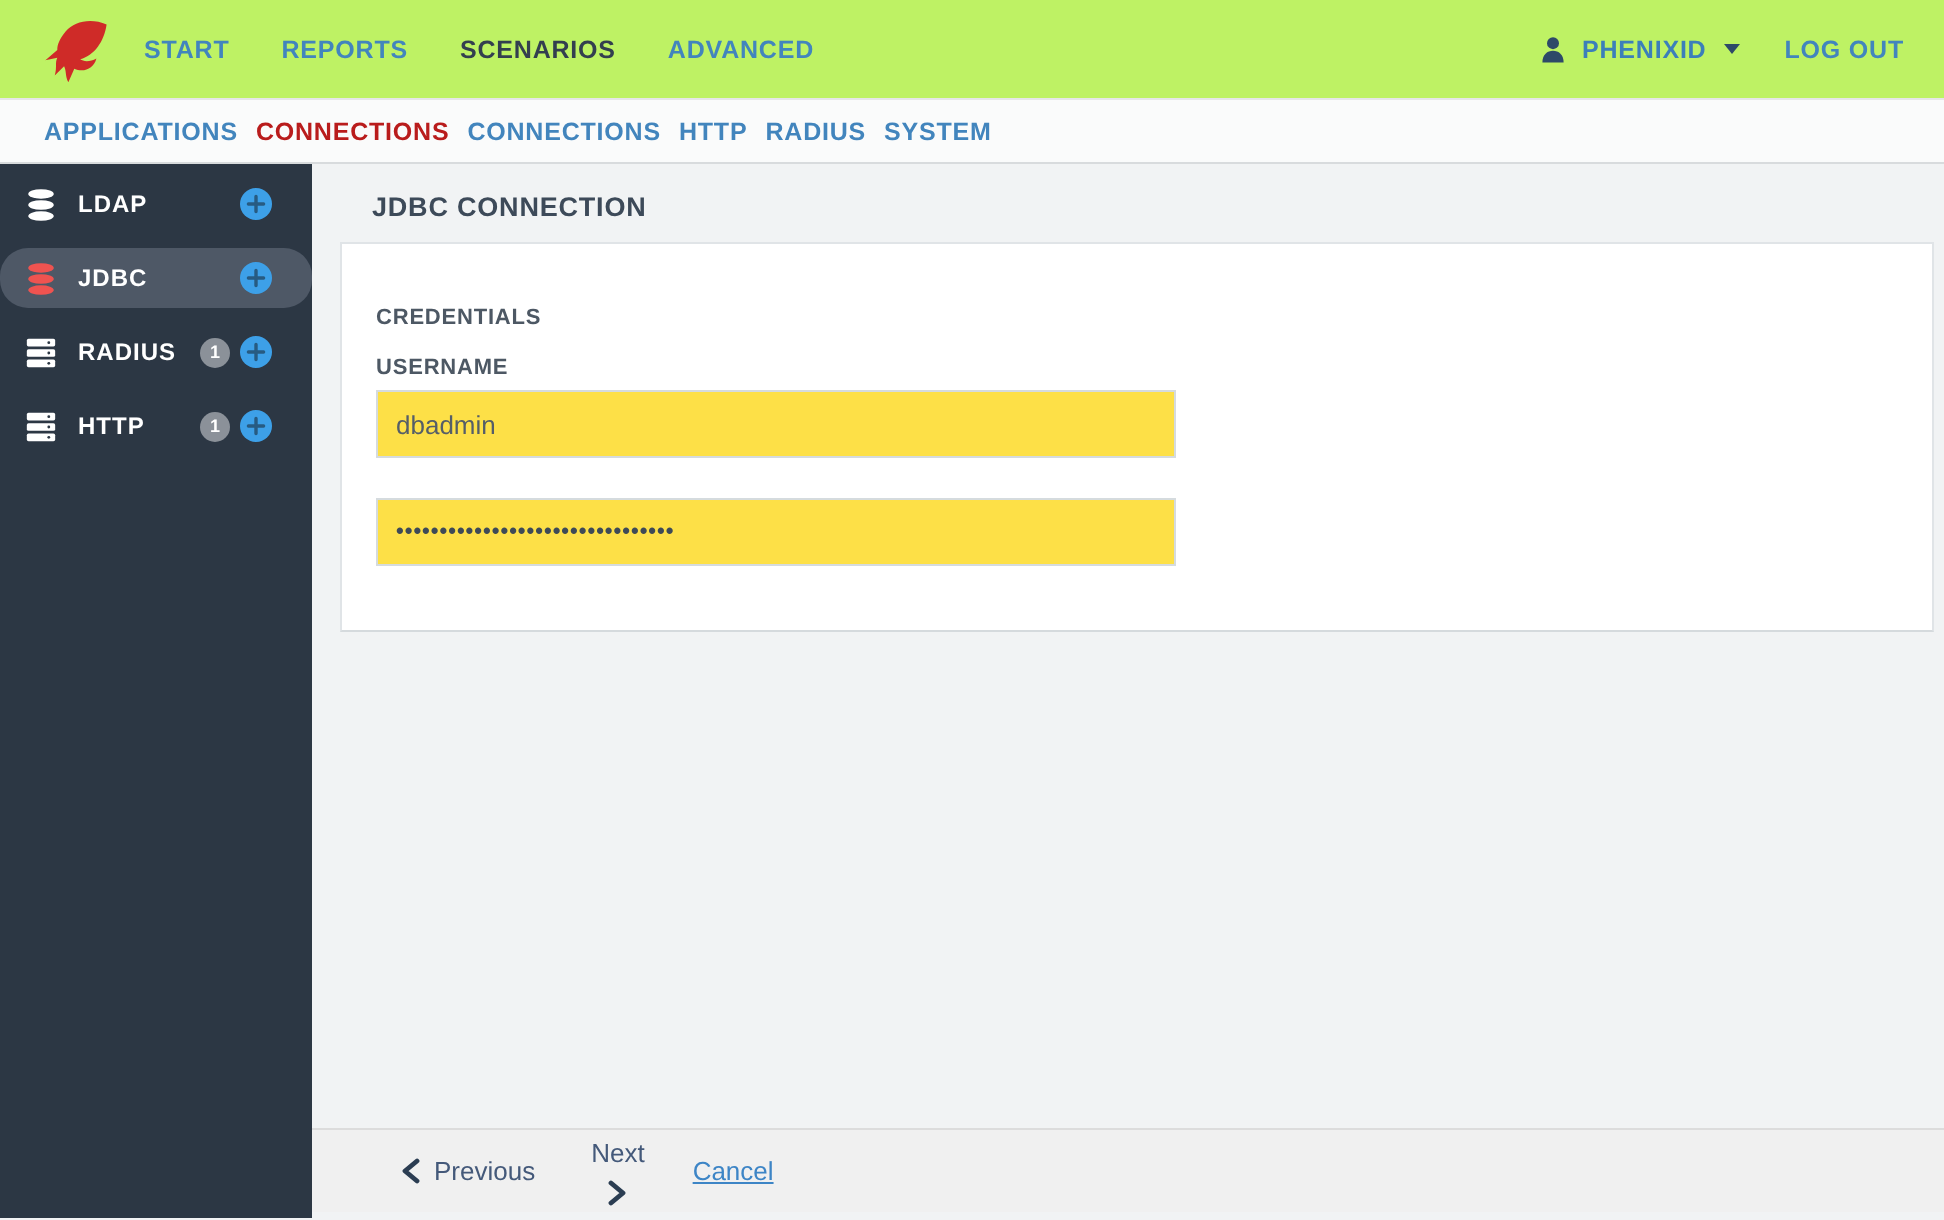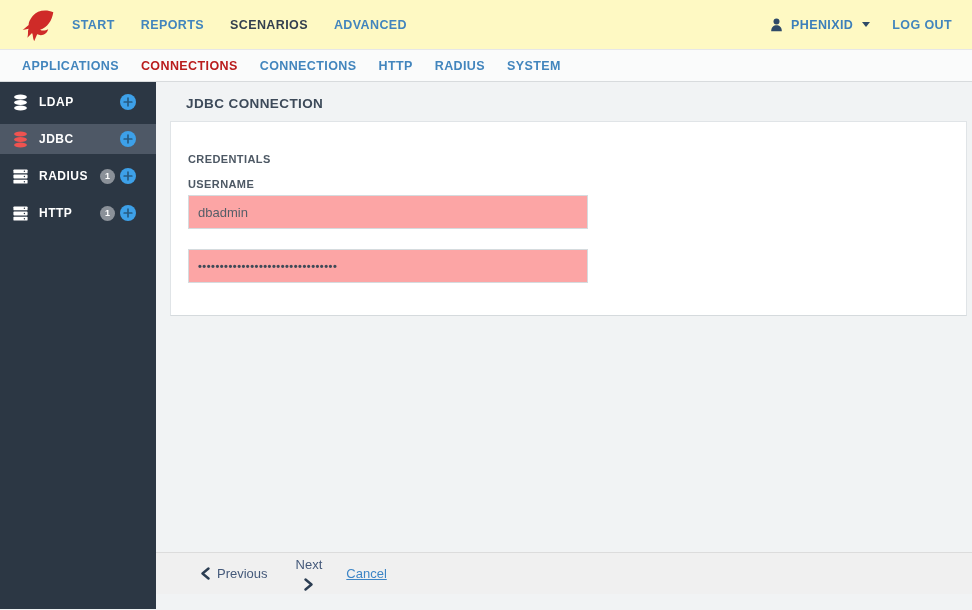--- a/index.html
+++ b/index.html
@@ -5,48 +5,48 @@
   * { margin:0; padding:0; box-sizing:border-box; }
   html,body { width:972px; height:610px; }
   body {
     font-family:"Liberation Sans", sans-serif;
     background:#f1f3f4;
     overflow:hidden;
     position:relative;
   }
   
   .topnav {
-    height:50px; background:#fef9c3; border-bottom:1px solid #e6e7e8;
+    height:50px; background:#bef264; border-bottom:1px solid #e6e7e8;
     display:flex; align-items:center; padding:0 20px;
   }
   .logo { width:36px; height:36px; display:flex; align-items:center; justify-content:center; margin-right:16px; cursor:pointer; }
   .topnav-links { display:flex; align-items:center; gap:26px; }
   .topnav a, .subnav a {
     text-decoration:none; font-size:12.5px; font-weight:600;
     color:#4285bd; letter-spacing:.4px; cursor:pointer;
   }
   .topnav a.active { color:#333f4f; font-weight:700; }
   .topnav-right { margin-left:auto; display:flex; align-items:center; gap:22px; }
   .usermenu { display:flex; align-items:center; gap:7px; cursor:pointer; }
   .usermenu .uname { font-size:12.5px; font-weight:600; color:#3c7fba; letter-spacing:.4px; }
   .caret { width:0; height:0; border-left:4.5px solid transparent; border-right:4.5px solid transparent; border-top:5px solid #2e4a68; margin-left:2px; }
   
   .subnav {
     height:32px; background:#fafbfb; border-bottom:1px solid #d8dbdd;
-    display:flex; align-items:center; gap:22px; padding:0 22px;
+    display:flex; align-items:center; gap:9px; padding:0 22px;
   }
   .subnav a.active { color:#b91c1c; font-weight:700; }
   
   .page-body { display:flex; height:527px; }
   .sidebar { width:156px; background:#2c3744; padding-top:5px; flex:none; }
   .side-item {
     height:30px; margin-bottom:7px; display:flex; align-items:center;
     padding:0 20px 0 12px; cursor:pointer;
   }
-  .side-item.selected { background:#4e5866; }
+  .side-item.selected { background:#4e5866;border-radius:14px; }
   .side-item .s-icon { width:18px; height:18px; margin-right:9px; flex:none; display:flex; align-items:center; }
   .side-item .s-label {
     color:#ffffff; font-size:12px; font-weight:700; letter-spacing:.5px; flex:1;
   }
   .badge {
     width:15px; height:15px; border-radius:50%; background:#8b9199;
     color:#fff; font-size:9px; font-weight:700; display:flex; align-items:center;
     justify-content:center; margin-right:5px;
   }
   .plus-btn { width:16px; height:16px; cursor:pointer; flex:none; display:flex; }
@@ -63,28 +63,28 @@
   .section-title {
     font-size:11px; font-weight:700; color:#4d5864; letter-spacing:.4px; margin-bottom:13px;
   }
   .field-label {
     font-size:11px; font-weight:700; color:#4d5864; letter-spacing:.4px;
     display:block; margin-bottom:5px;
   }
   .field { margin-bottom:20px; }
   .field:last-child { margin-bottom:0; }
   .text-input {
-    width:400px; height:34px; border:1px solid #d5dbde; background:#fca5a5;
+    width:400px; height:34px; border:1px solid #d5dbde; background:#fde047;
     padding:0 9px; font-family:"Liberation Sans", sans-serif;
     font-size:13px; color:#555e68; outline:none;
   }
   .text-input.masked { font-size:11px; letter-spacing:.5px; color:#3e4a57; font-weight:700; }
   
   .footer {
-    position:absolute; bottom:16px; left:156px; right:0; height:42px;
+    position:absolute; bottom:4px; left:156px; right:0; height:42px;
     background:#f0f0f0; border-top:1px solid #dcdcdc;
     display:flex; align-items:center; padding-left:44px;
   }
   .nav-btn {
     display:flex; align-items:center; gap:6px; cursor:pointer;
     font-size:13px; color:#44597a; font-weight:400;
   }
   .nav-btn.prev { margin-right:28px; }
   .nav-btn.next { margin-right:24px;flex-direction:column; }
   .cancel-link { font-size:13px; color:#3d85c6; text-decoration:underline; cursor:pointer; }

